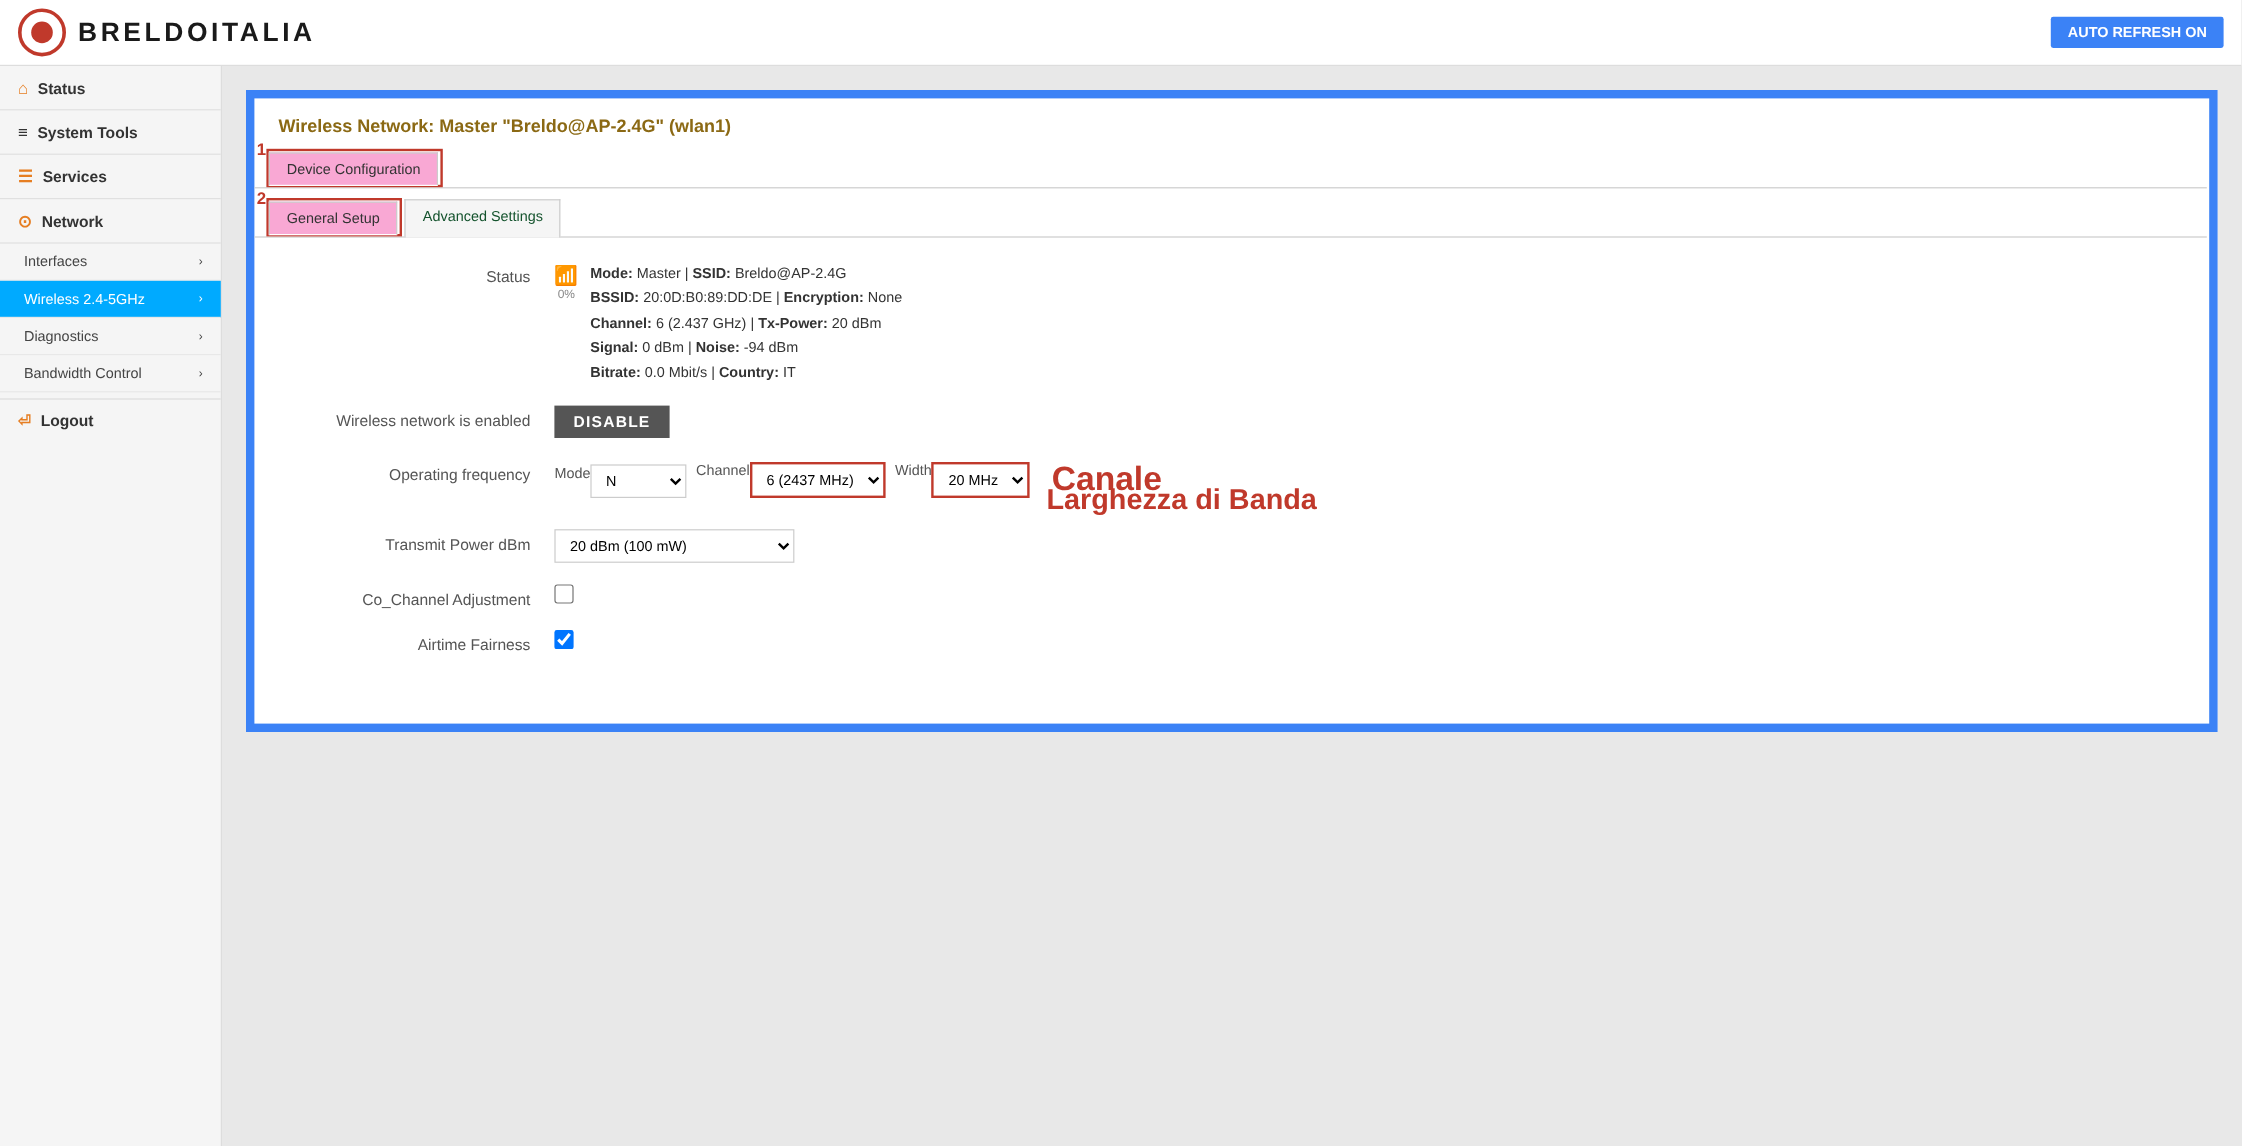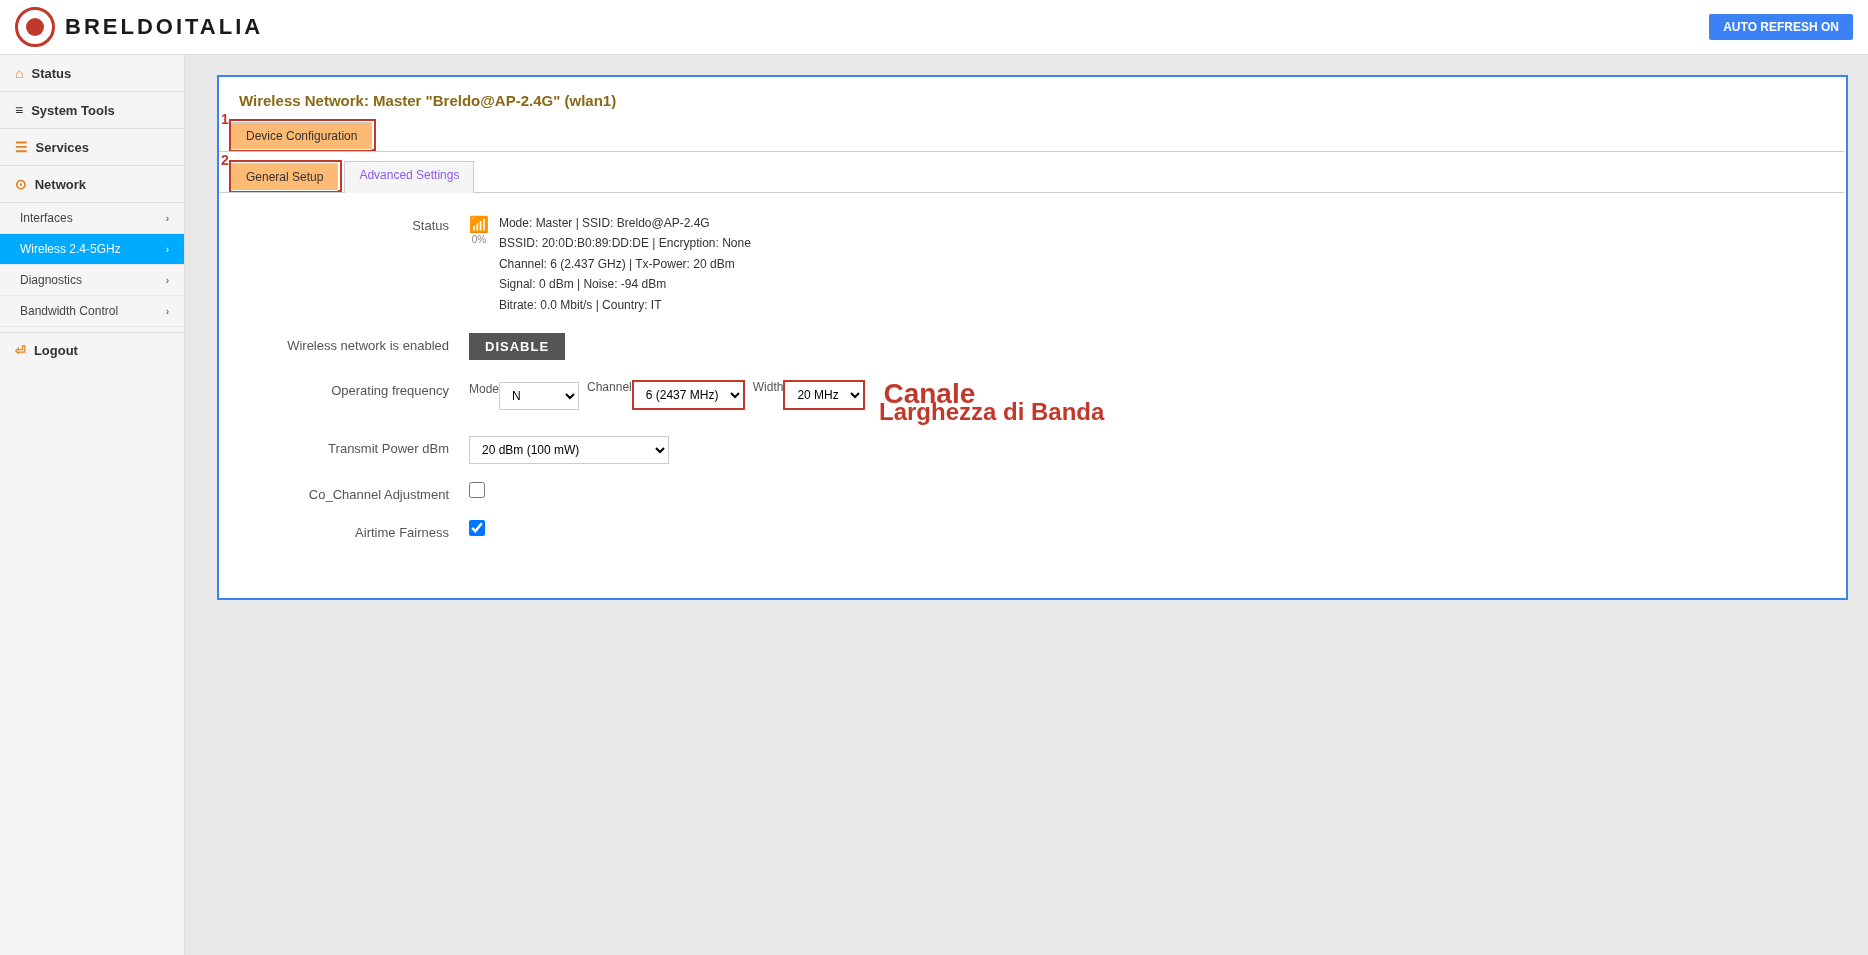--- a/index.html
+++ b/index.html
@@ -19,39 +19,39 @@
     
     .sidebar { width: 185px; background: #f5f5f5; border-right: 1px solid #ddd; flex-shrink: 0; }
     .sidebar-item { display: flex; align-items: center; padding: 10px 15px; cursor: pointer; border-bottom: 1px solid #e0e0e0; color: #333; font-size: 13px; font-weight: bold; }
     .sidebar-item .icon { margin-right: 8px; font-size: 14px; }
     .sidebar-sub { padding: 8px 15px 8px 20px; cursor: pointer; border-bottom: 1px solid #e8e8e8; color: #444; font-size: 12px; display: flex; align-items: center; justify-content: space-between; }
     .sidebar-sub.active-sub { background: #00aaff; color: white; font-weight: normal; }
     .sidebar-sub .chevron { font-size: 10px; }
 
     
     .main { flex: 1; padding: 20px; background: #e8e8e8; }
-    .content-box { background: white; border: 2px solid #3b82f6; padding: 0 2px 20px 0; margin-left: 12px; }
+    .content-box { background: white; border: 7px solid #3b82f6; padding: 0 2px 20px 0; }
     .page-title { color: #8b6914; font-size: 15px; font-weight: bold; padding: 15px 20px 10px 20px; }
 
     
     .tab-bar { border-bottom: 1px solid #ccc; padding: 0 10px; display: flex; gap: 2px; }
-    .tab { display: inline-block; padding: 6px 14px; cursor: pointer; font-size: 12px; border: 1px solid #ccc; border-bottom: none; background: #f5f5f5; color: #8b5cf6; margin-right: 2px; position: relative; top: 1px; }
-    .tab.active-tab { background: #fdba74; border-bottom: 1px solid white; color: #333; }
+    .tab { display: inline-block; padding: 6px 14px; cursor: pointer; font-size: 12px; border: 1px solid #ccc; border-bottom: none; background: #f5f5f5; color: #14532d; margin-right: 2px; position: relative; top: 1px; }
+    .tab.active-tab { background: #f9a8d4; border-bottom: 1px solid white; color: #333; }
 
     
     .form-area { padding: 20px 30px; }
     .form-row { display: flex; align-items: flex-start; margin-bottom: 18px; }
     .form-label { width: 220px; text-align: right; padding-right: 20px; padding-top: 5px; color: #555; font-size: 13px; font-weight: normal; flex-shrink: 0; }
     .form-control { flex: 1; display: flex; align-items: flex-start; gap: 10px; flex-wrap: wrap; }
 
     
     .status-block { display: flex; align-items: flex-start; gap: 10px; }
     .status-icon { font-size: 16px; color: #888; display: flex; flex-direction: column; align-items: center; margin-top: 2px; }
     .status-text { font-size: 12px; line-height: 1.7; color: #333; }
-    .status-text strong { font-weight: normal; }
+    .status-text strong { font-weight: bold; }
 
     
     .disable-btn { background: #555; color: white; border: none; padding: 6px 16px; font-size: 13px; font-weight: bold; cursor: pointer; letter-spacing: 1px; }
 
     
     .annotation { font-size: 28px; font-weight: bold; color: #c0392b; margin-left: 10px; }
 
     
     .form-select { padding: 5px 8px; border: 1px solid #ccc; font-size: 12px; cursor: pointer; background: white; min-width: 80px; }
 

